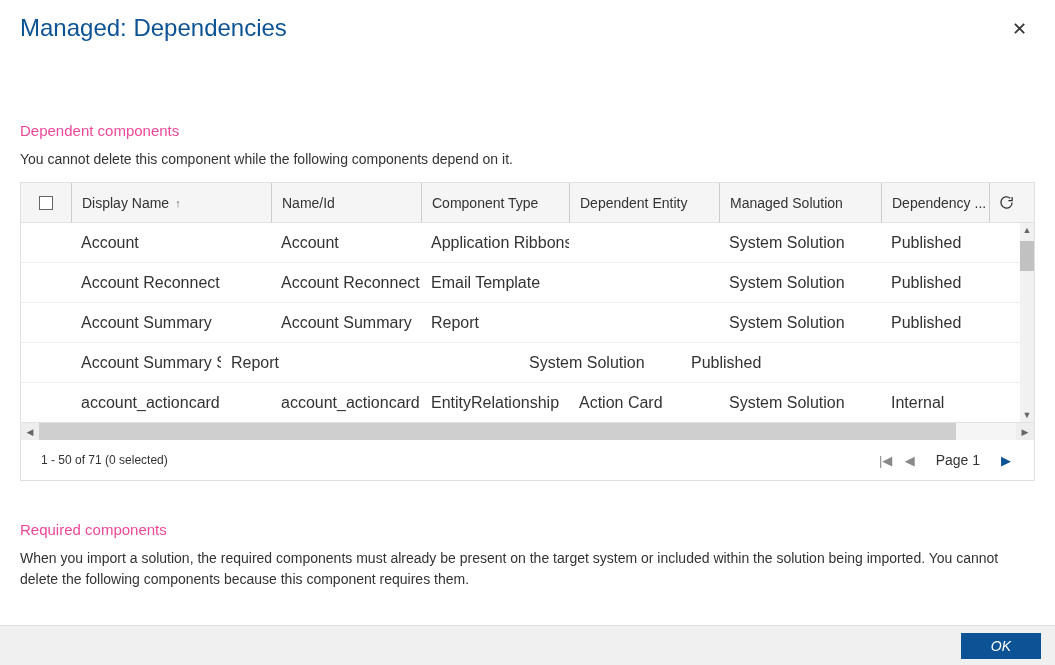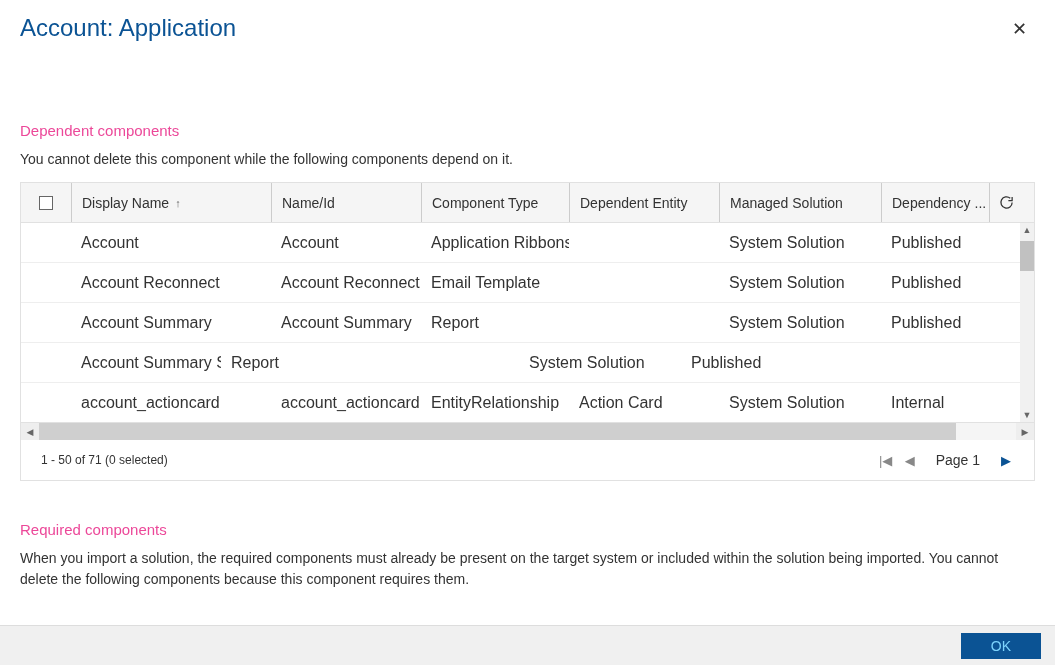--- a/index.html
+++ b/index.html
@@ -168,25 +168,26 @@
       height: 40px;
       background: #f0f0f0;
       border-top: 1px solid #ddd;
       display: flex;
       align-items: center;
       justify-content: flex-end;
       padding: 0 14px;
     }
     .ok-btn {
       background: #0b5394;
-      color: #7dd3fc;
+      color: #ffffff;
       border: none;
       padding: 5px 30px;
       font-size: 14px;
       cursor: pointer;
+      font-style: italic;
     }
     .section2 { margin-top: 40px; }
     ::-webkit-scrollbar { width: 14px; }
     ::-webkit-scrollbar-track { background: #f1f1f1; }
     ::-webkit-scrollbar-thumb { background: #c1c1c1; }
     .vbar {
       position:absolute;
       right:0; top:0;
       width:14px;
       height:199px;
@@ -208,21 +209,21 @@
       color:#666;
       display:flex;
       align-items:center;
       justify-content:center;
     }
   </style>
 </head>
 <body>
 
 <div class="dialog-header">
-  <div class="dialog-title">Account: Application</div>
+  <div class="dialog-title">Managed: Dependencies</div>
   <div class="close-btn">✕</div>
 </div>
 
 <div class="content">
 
   <div class="section-title">Dependent components</div>
   <div class="section-desc">You cannot delete this component while the following components depend on it.</div>
 
   <div class="grid">
     <div class="grid-header">

